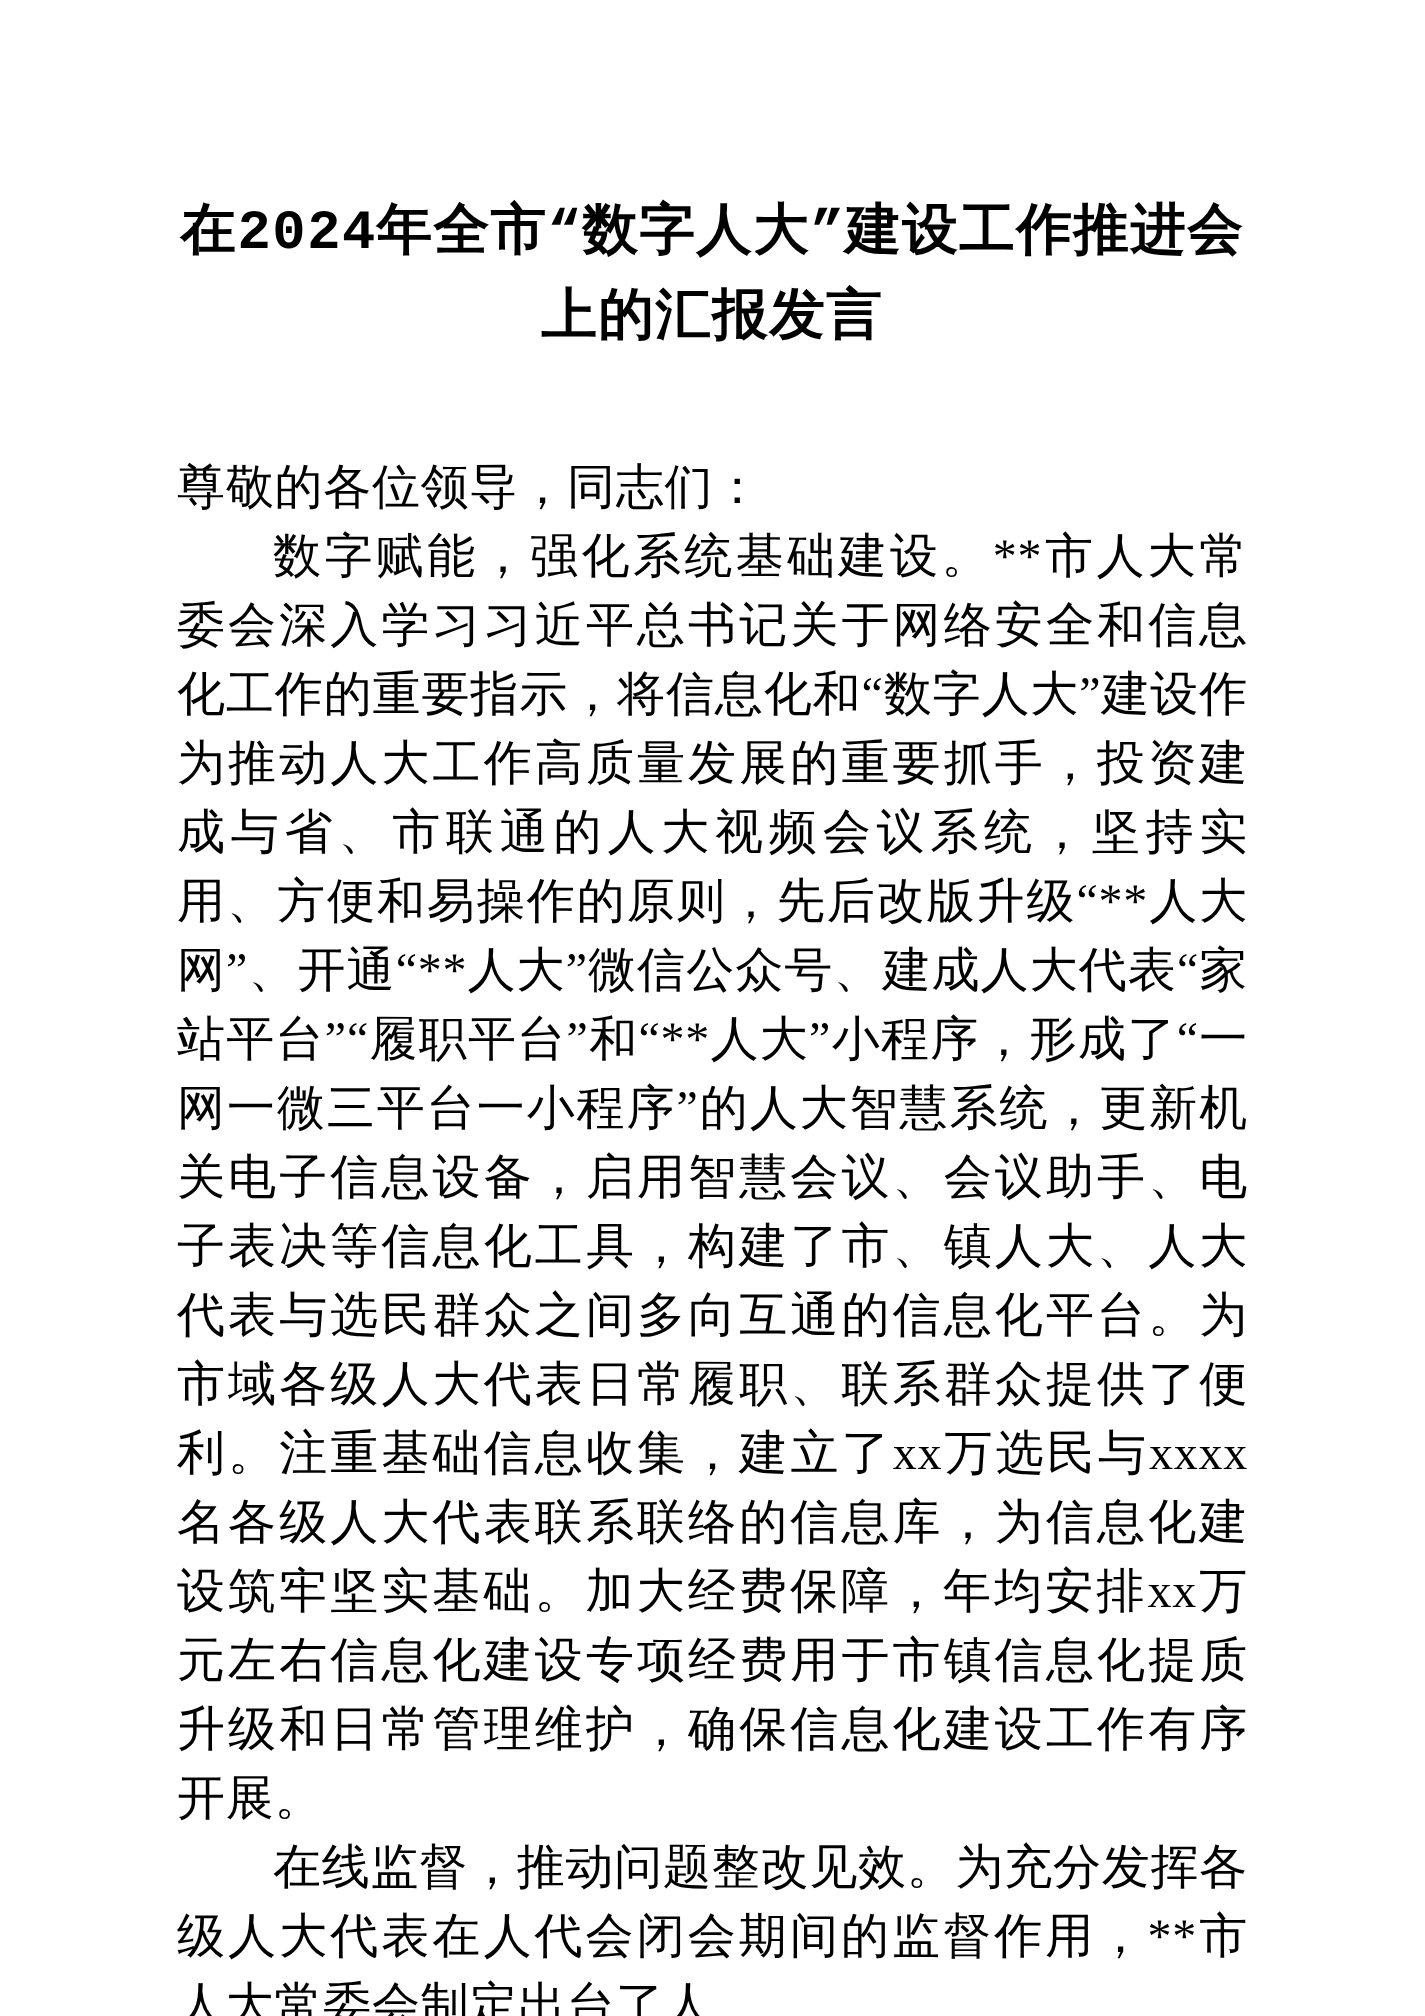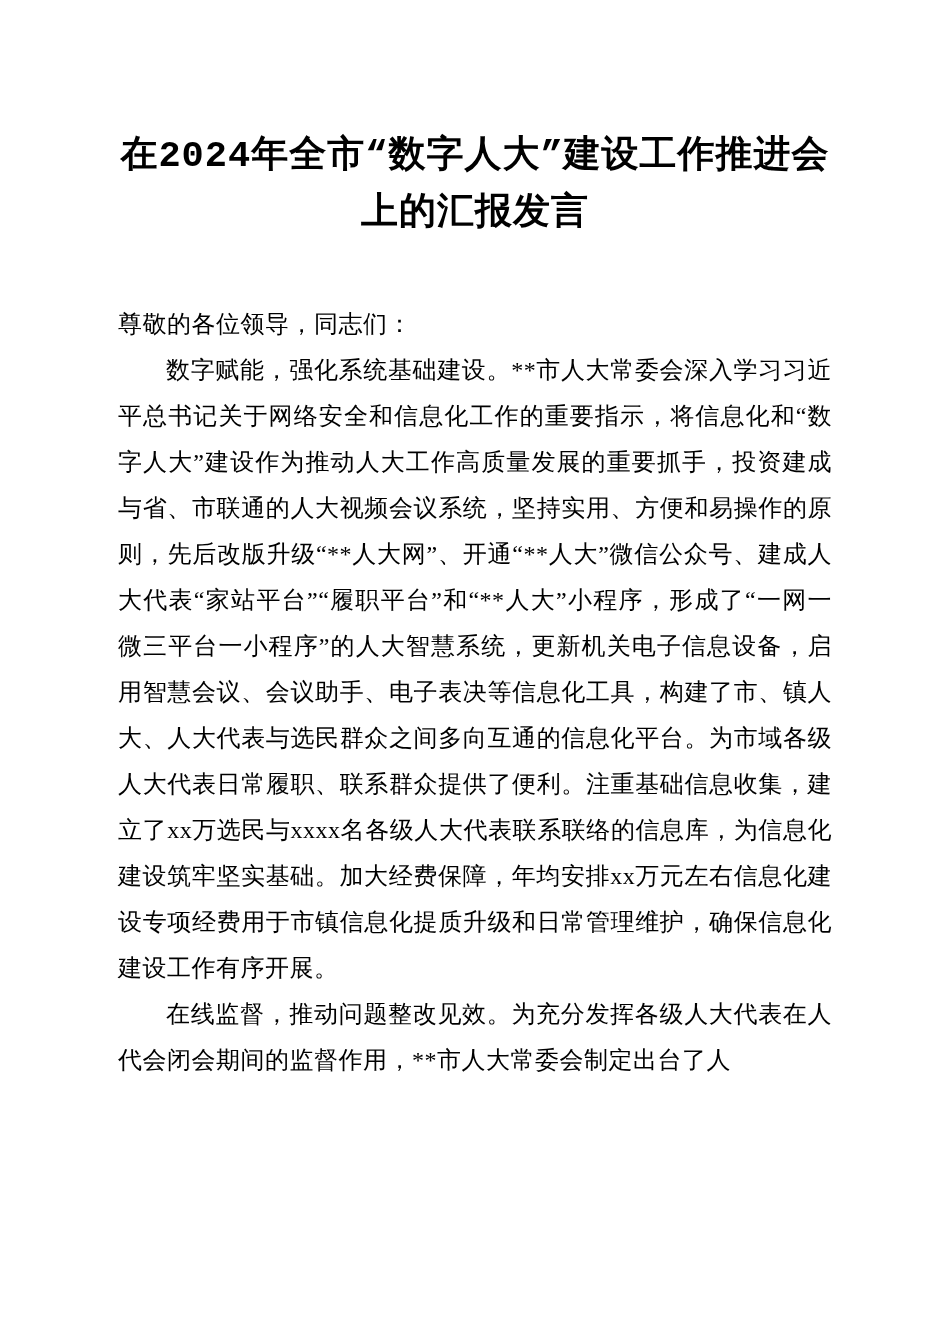--- a/index.html
+++ b/index.html
@@ -20,21 +20,21 @@
   .doc-title {
     font-size: 37px;
     font-weight: 700;
     text-align: center;
     line-height: 1.55;
     margin: 0 0 58px 0;
     letter-spacing: 1px;
     font-family: Liberation Mono, monospace;
   }
   .doc-body p {
-    font-size: 24px;
+    font-size: 32px;
     line-height: 46px;
     margin: 0;
     text-align: justify;
     letter-spacing: 0.5px;
   }
   .doc-body p.indent {
     text-indent: 2em;
   }
 </style>
 </head>

